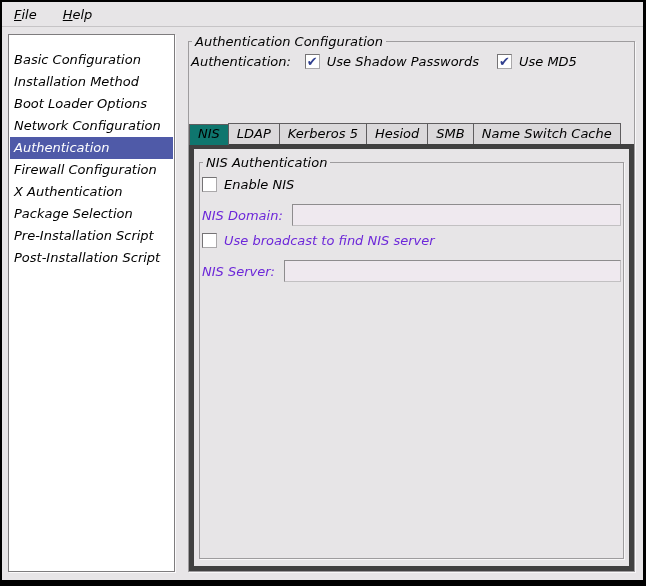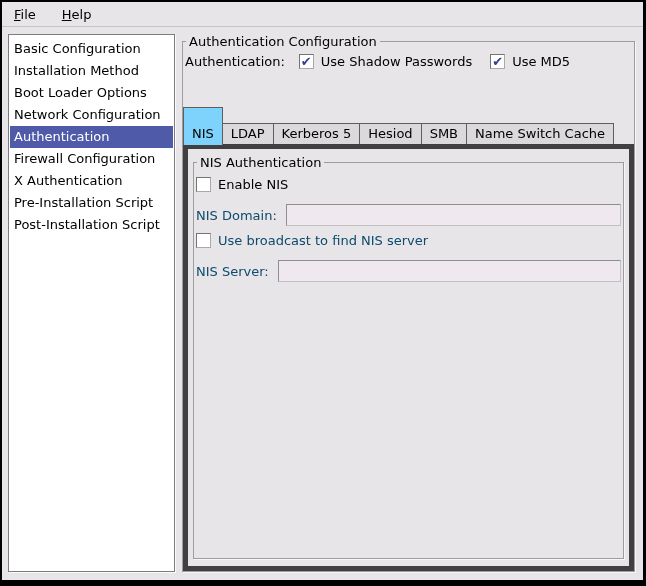--- a/index.html
+++ b/index.html
@@ -5,36 +5,36 @@
   * { box-sizing: border-box; }
   html,body { margin:0; padding:0; }
   body {
     width:646px; height:586px; background:#000;
     font-family:"DejaVu Sans","Liberation Sans",sans-serif;
     font-size:13px; color:#000;
   }
   .window {
     width:646px; height:586px;
     border:solid #000; border-width:2px 3px 6px 2px;
-    background:#e7e5e7; display:flex; flex-direction:column;
+    background:#e7e5e7; display:flex; flex-direction:column;font-style:italic;
   }
   
   .menubar {
     height:25px; flex:0 0 25px; display:flex; align-items:center;
     padding:0 6px; border-bottom:1px solid #c6c4c6;
   }
   .menu-item { padding:2px 6px; margin-right:14px; cursor:default; }
   .menu-item::first-letter { text-decoration:underline; }
   
   .content { flex:1; display:flex; padding:7px 8px 8px 6px; min-height:0; }
   
   .list {
     flex:0 0 167px; background:#fff;
     border:1px solid #7e7c7e; box-shadow:1px 1px 0 #fbfafb;
-    padding:3px 1px; overflow:hidden; margin-right:7px;
+    padding:14px 1px; overflow:hidden; margin-right:13px;
   }
   .list-item { height:22px; line-height:22px; padding:0 4px; white-space:nowrap; cursor:default; }
   .list-item.selected { background:#4f5aa8; color:#fff; }
   
   fieldset.frame {
     border:1px solid #9e9c9e; box-shadow:1px 1px 0 #f8f7f8;
     margin:0; padding:0; min-width:0;gap:40px;
   }
   fieldset.frame > legend { padding:0 3px; margin-left:3px; }
   .main-frame { flex:1; display:flex; flex-direction:column; padding:2px 6px 8px 6px; min-height:0; }
@@ -48,30 +48,30 @@
     border:1px solid #757375;
     border-right-color:#aaa8aa; border-bottom-color:#aaa8aa;
     display:inline-flex; align-items:center; justify-content:center;
   }
   .checkbox .check {
     display:none; color:#303f8f; font-size:13px; font-weight:bold;
     line-height:1; margin-top:-1px;
   }
   .checkbox.checked .check { display:block; }
   .cb-label { margin-left:7px; }
-  .dim { color:#0c4a6e;text-align:center; }
+  .dim { color:#6d28d9;text-align:center; }
   
   .notebook { flex:1; display:flex; flex-direction:column; min-height:0; }
   .tabs { display:flex; align-items:flex-end; height:26px; flex:0 0 26px; padding-left:0; }
   .tab {
     background:#dbd9db; border:1px solid #5f5d5f; border-bottom:none;
     padding:2px 8px 3px 8px; margin-right:-1px; cursor:default; white-space:nowrap;
   }
   .tab.active {
-    background:#7dd3fc; padding-top:18px; padding-bottom:4px;
+    background:#0f766e; padding-top:1px; padding-bottom:4px;
     position:relative; z-index:2; margin-bottom:-1px;
   }
   .notebook-body {
     flex:1; border:5px solid #404040; background:#e7e5e7;
     padding:6px 5px 7px 5px; display:flex; flex-direction:column; min-height:0;
   }
   .nis-frame { flex:1; padding:2px 7px 8px 6px; display:block; }
   .cb-row { margin:7px 2px 0 2px; display:flex; }
   .field-row { display:flex; align-items:center; margin:12px 2px 0 2px; }
   .field-row .field-label { margin-right:9px; white-space:nowrap; }
@@ -96,20 +96,21 @@
   <div class="content">
 
     <div class="list">
       <div class="list-item">Basic Configuration</div>
       <div class="list-item">Installation Method</div>
       <div class="list-item">Boot Loader Options</div>
       <div class="list-item">Network Configuration</div>
       <div class="list-item selected">Authentication</div>
       <div class="list-item">Firewall Configuration</div>
       <div class="list-item">X Authentication</div>
+      <div class="list-item">Package Selection</div>
       <div class="list-item">Pre-Installation Script</div>
       <div class="list-item">Post-Installation Script</div>
     </div>
 
     <fieldset class="frame main-frame">
       <legend>Authentication Configuration</legend>
 
       <div class="auth-row">
         <span class="lbl">Authentication:</span>
         <span class="cb-group cb-gap">

